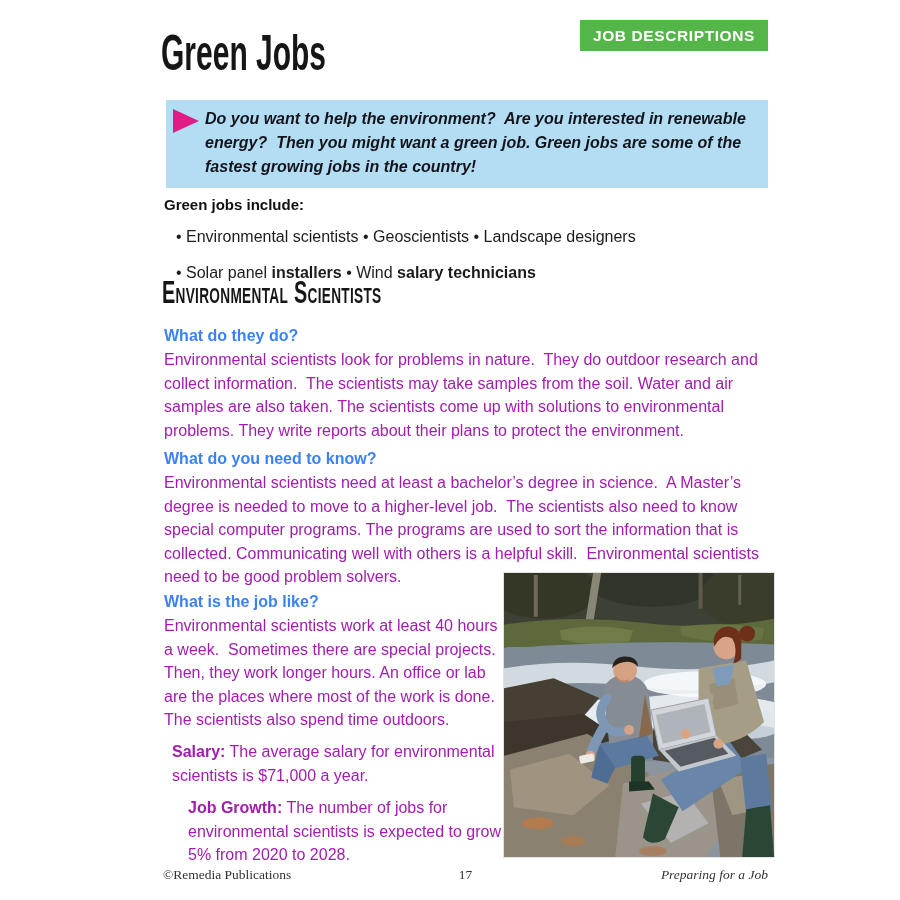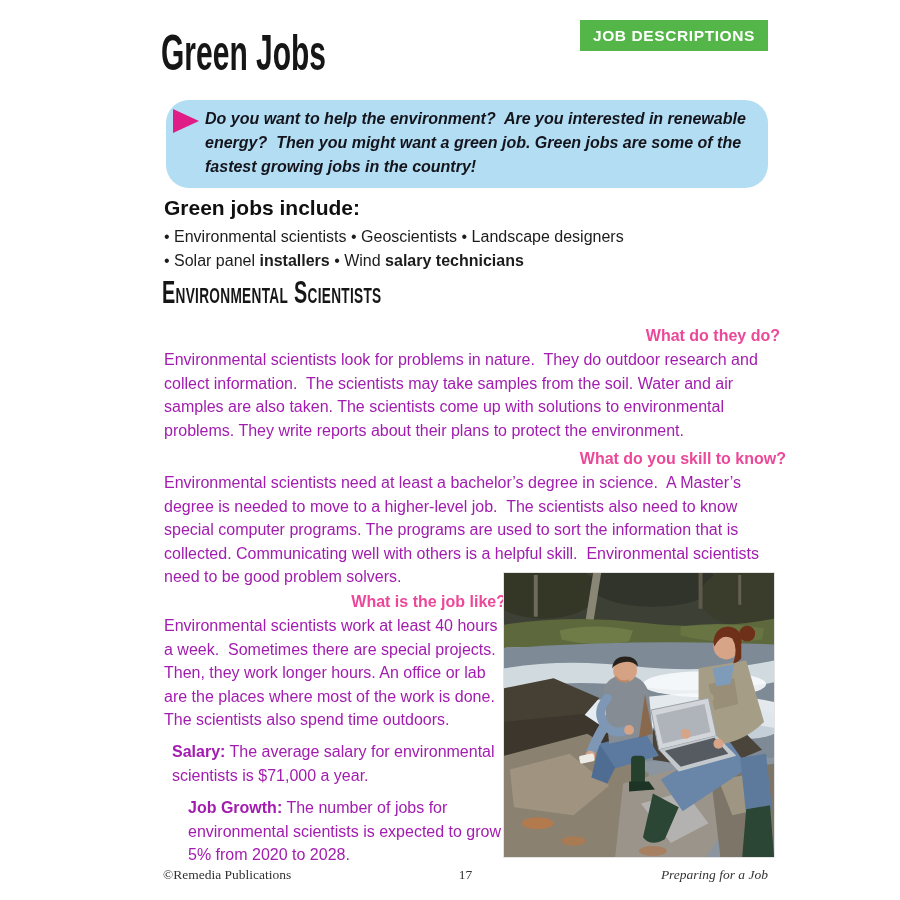--- a/index.html
+++ b/index.html
@@ -25,34 +25,34 @@
   .intro-box { position:absolute; left:166px; top:100px; width:602px; height:88px; }
   .intro-arrow { position:absolute; left:7px; top:9px; width:26px; height:24px; }
   .intro-text {
     position:absolute; left:39px; top:7px; width:562px;
     font-size:16px; font-weight:bold; font-style:italic;
     line-height:24px; color:#14141d; white-space:pre-wrap;
   }
 
   
   .includes { position:absolute; left:164px; top:196px; width:612px; }
-  .includes-heading { font-size:21px; font-weight:bold; color:#101010; margin:0 0 5px; }
-  .includes-line { font-size:16px; line-height:24px; margin:0; color:#1c1c1c; white-space:pre-wrap; }
+  .includes-heading { font-size:15px; font-weight:bold; color:#101010; margin:0 0 5px; }
+  .includes-line { font-size:16px; line-height:24px; margin:12px; color:#1c1c1c; white-space:pre-wrap; }
   .includes-line .b { font-weight:bold; }
 
   
   .section-heading {
     position:absolute; left:162px; top:274px;
     font-size:32px; font-weight:bold; font-variant:small-caps; color:#161616;
     transform:scaleX(.62); transform-origin:left top; letter-spacing:.5px; white-space:nowrap;
   }
 
   
   .qa { position:absolute; }
-  .qa h3 { font-size:16px; margin:0 0 3px; color:#ec4899;text-align:right; }
+  .qa h3 { font-size:16px; margin:0 0 3px; color:#3b82f6; }
   .qa p { font-size:16px; line-height:23.5px; margin:0; color:#a21caf; white-space:pre-wrap; }
   .qa .b { font-weight:bold; }
   #qa1 { left:164px; top:327px; width:616px; }
   #qa2 { left:164px; top:450px; width:622px; }
   #qa3 { left:164px; top:593px; width:342px; }
   #salary { left:172px; top:740px; width:338px; }
   #jobgrowth { left:164px; top:796px; width:338px;margin-left:24px; }
 
   
   .photo {
@@ -71,42 +71,42 @@
   .footer .right { position:absolute; right:0; font-style:italic;text-align:right; }
 </style>
 </head>
 <body>
 
 <div class="page">
 
   <div class="badge" style="background: rgb(84, 182, 72);">JOB DESCRIPTIONS</div>
   <div class="title">Green Jobs</div>
 
-  <div class="intro-box" style="background: rgb(179, 221, 242); border-radius: 23px;">
+  <div class="intro-box" style="background: rgb(179, 221, 242);">
     <svg class="intro-arrow" viewBox="0 0 26 24">
       <polygon points="0,0 26,12 0,24" style="fill: rgb(224, 28, 135);"></polygon>
     </svg>
     <div class="intro-text">Do you want to help the environment?  Are you interested in renewable energy?  Then you might want a green job. Green jobs are some of the fastest growing jobs in the country!</div>
   </div>
 
   <div class="includes">
     <p class="includes-heading">Green jobs include:</p>
     <p class="includes-line"><span>• Environmental scientists • Geoscientists • Landscape designers</span></p>
     <p class="includes-line"><span>• Solar panel </span><span class="b">installers</span><span> • Wind </span><span class="b">salary technicians</span></p>
   </div>
 
   <div class="section-heading">Environmental Scientists</div>
 
   <div class="qa" id="qa1">
     <h3>What do they do?</h3>
     <p>Environmental scientists look for problems in nature.  They do outdoor research and collect information.  The scientists may take samples from the soil. Water and air samples are also taken. The scientists come up with solutions to environmental problems. They write reports about their plans to protect the environment.</p>
   </div>
 
   <div class="qa" id="qa2">
-    <h3>What do you skill to know?</h3>
+    <h3>What do you need to know?</h3>
     <p>Environmental scientists need at least a bachelor’s degree in science.  A Master’s degree is needed to move to a higher-level job.  The scientists also need to know special computer programs. The programs are used to sort the information that is collected. Communicating well with others is a helpful skill.  Environmental scientists need to be good problem solvers.</p>
   </div>
 
   <div class="qa" id="qa3">
     <h3>What is the job like?</h3>
     <p>Environmental scientists work at least 40 hours a week.  Sometimes there are special projects. Then, they work longer hours. An office or lab are the places where most of the work is done. The scientists also spend time outdoors.</p>
   </div>
 
   <div class="qa" id="salary">
     <p><span class="b">Salary:</span><span> The average salary for environmental scientists is $71,000 a year.</span></p>

